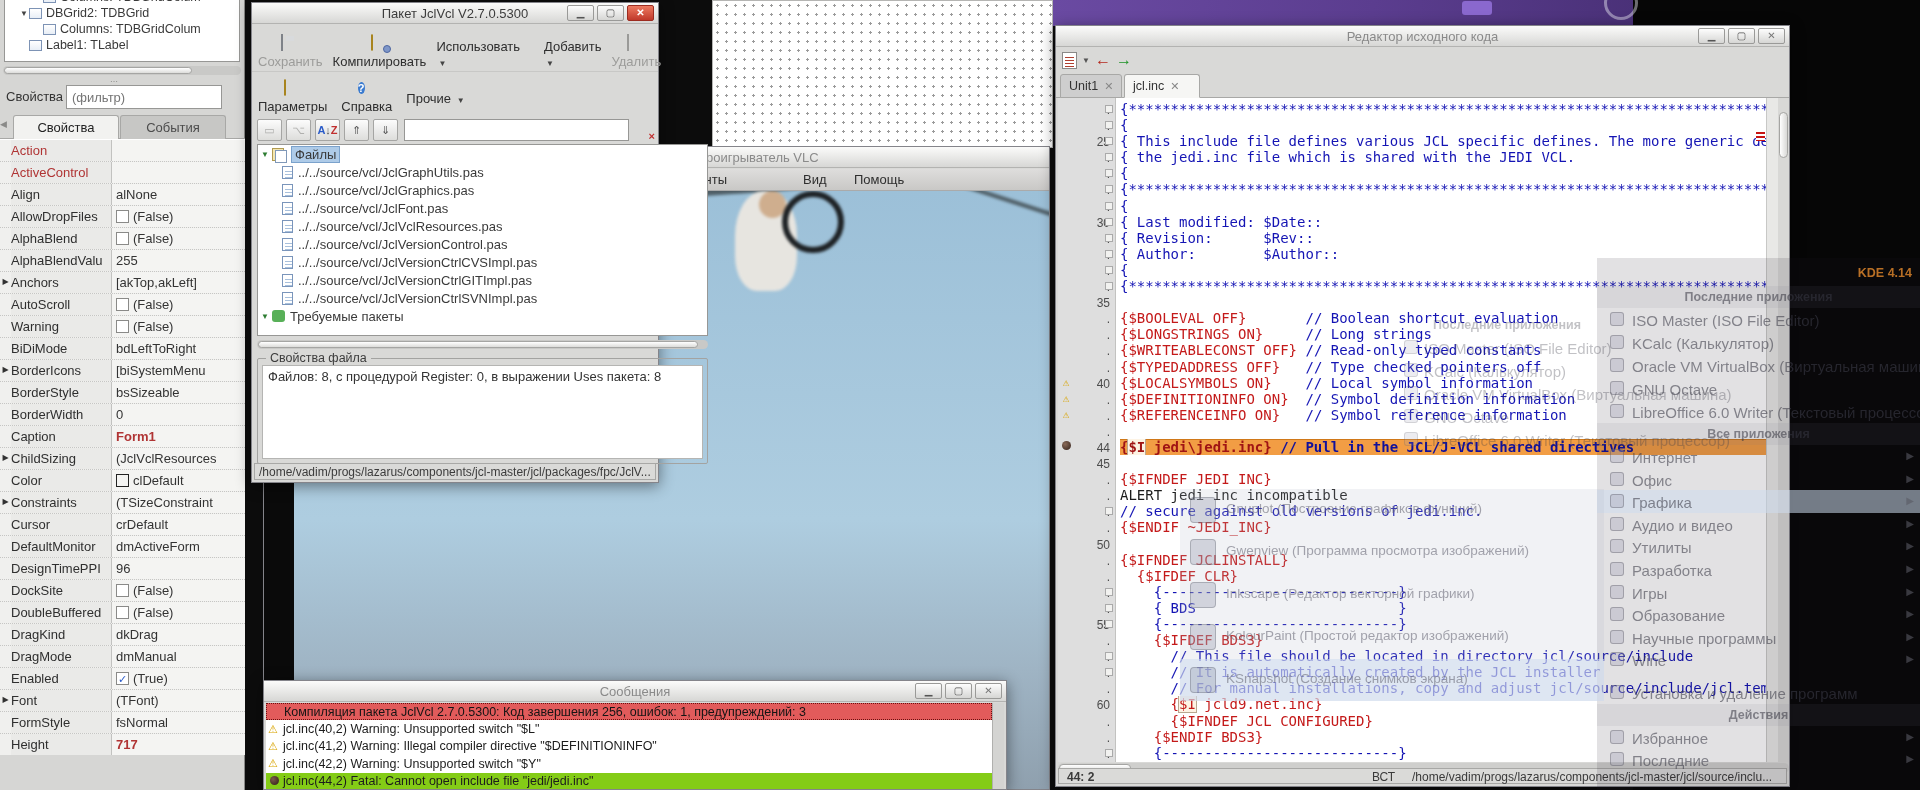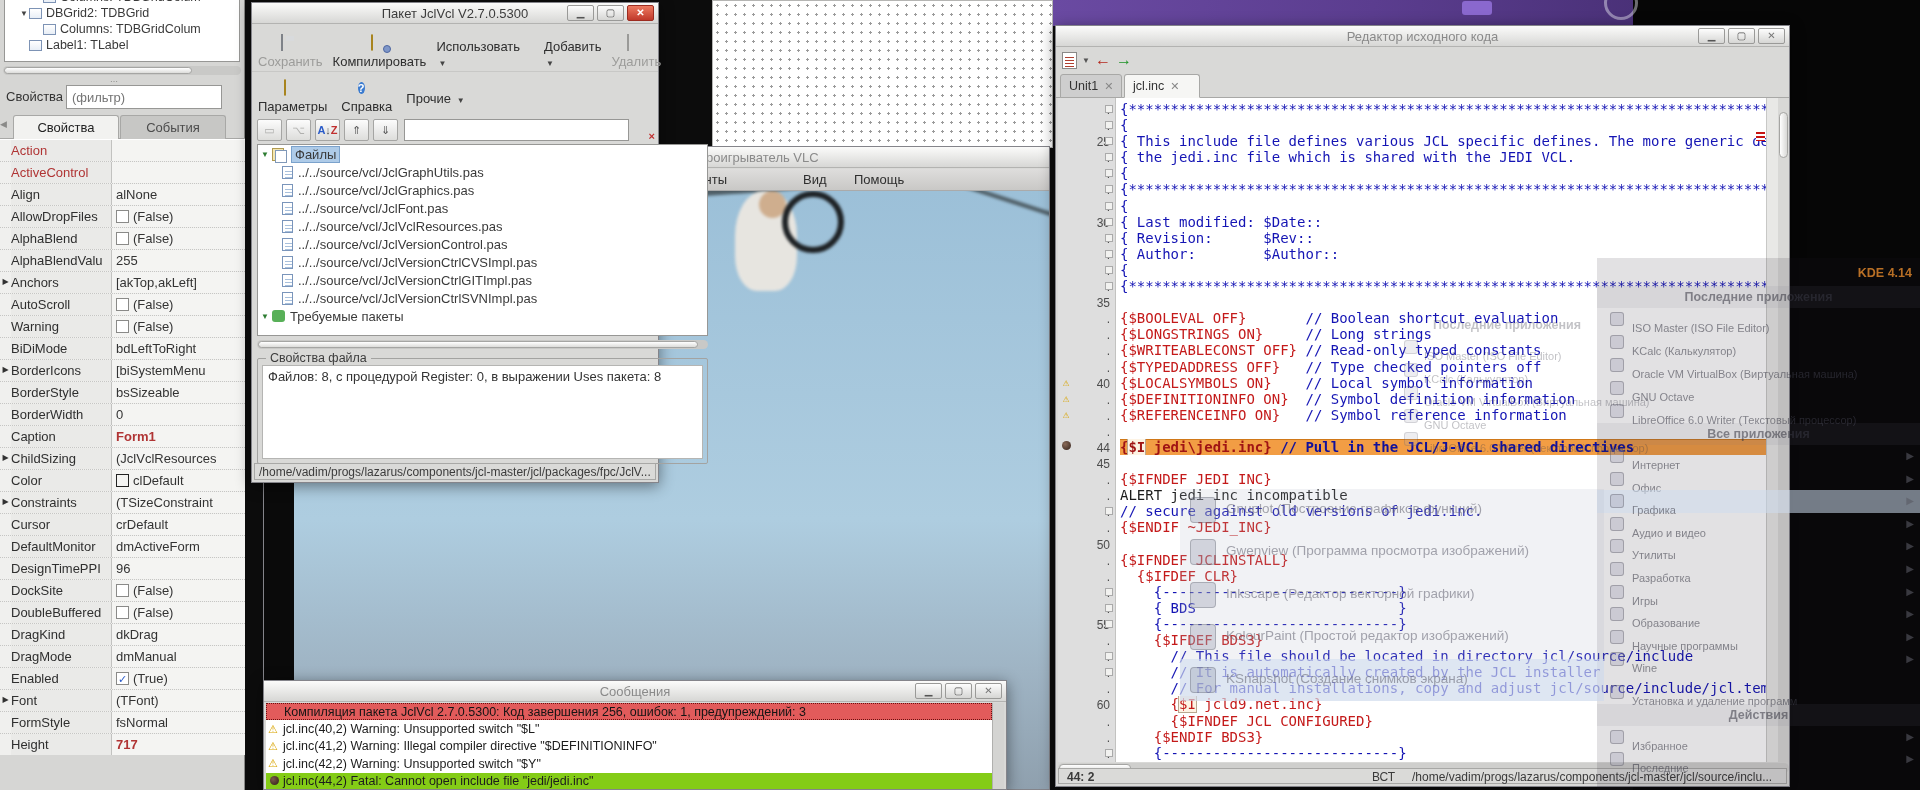--- a/index.html
+++ b/index.html
@@ -240,21 +240,21 @@
   #kick-list{position:absolute;left:0;top:28px;width:100%;}
   .krow{position:relative;width:100%;}
   .krow.header{height:22px;text-align:center;font-size:12.5px;font-weight:bold;
     color:rgba(55,55,65,.55);padding-top:4px;background:rgba(120,120,140,.10);}
   .krow.app{height:23px;}
   .krow.category{height:22.6px;}
   .krow.separator{height:10px;}
   .krow.hover{background:rgba(205,220,238,.55);}
   .krow .kico{position:absolute;left:13px;top:4px;width:14px;height:14px;border-radius:3px;
     background:rgba(160,160,180,.35);border:1px solid rgba(60,60,70,.3);}
-  .krow .klabel{position:absolute;left:35px;top:14px;font-size:11px;
+  .krow .klabel{position:absolute;left:35px;top:4px;font-size:15px;
     color:rgba(60,60,72,.58);white-space:nowrap;}
   .krow .karrow{position:absolute;right:6px;top:5px;font-size:10px;color:rgba(90,90,100,.6);}
   
   #ghost-list{left:1402px;top:314px;width:210px;z-index:8;opacity:.55;}
   
   #sub-list{left:1180px;top:489px;width:424px;z-index:8;background:rgba(175,185,200,.18);}
   .srow{position:relative;height:42.4px;}
   .srow.hover{background:rgba(210,222,240,.6);}
   .srow .sico{position:absolute;left:10px;top:8px;width:26px;height:26px;border-radius:4px;
     background:rgba(150,155,175,.35);border:1px solid rgba(70,70,80,.28);}

